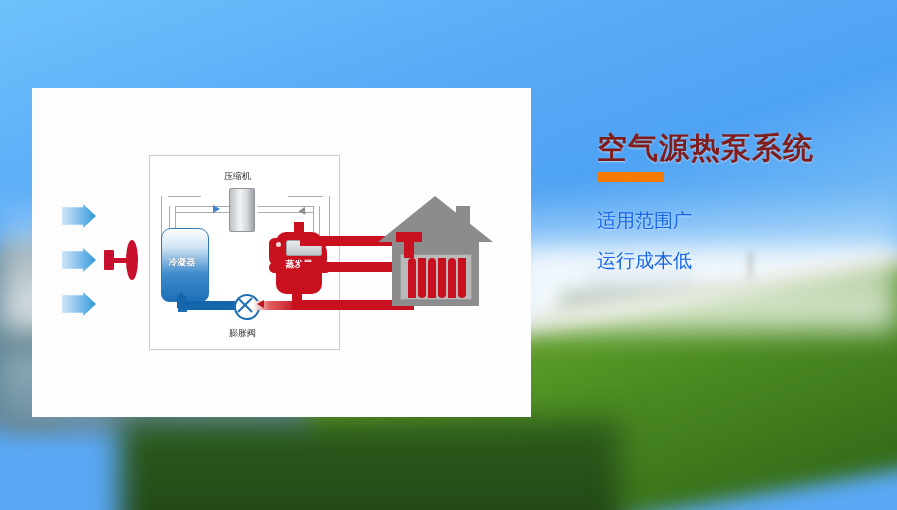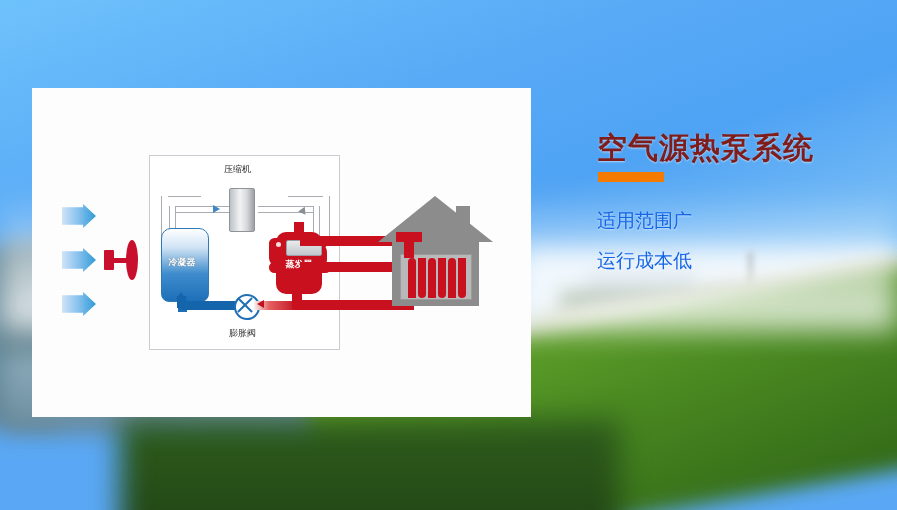--- a/index.html
+++ b/index.html
@@ -98,21 +98,21 @@
 
   
   .diagram{
     position:absolute;left:149px;top:155px;width:189px;height:193px;
     border:1px solid #c9cdd2;background:#fff;
   }
   .lbl{
     position:absolute;font-size:9px;color:#2b2b2b;white-space:nowrap;
     font-family:"DejaVu Sans","Liberation Sans",sans-serif;
   }
-  .lbl-compressor{left:224px;top:163px;}
+  .lbl-compressor{left:224px;top:170px;}
   .lbl-valve{left:229px;top:327px;}
 
   
   .pipe{position:absolute;background:#fff;border:1px solid #a9adb2;box-sizing:border-box;}
   .p-top-left  {left:169px;top:206px;width:62px;height:7px;border-right:none;}
   .p-top-right {left:258px;top:206px;width:62px;height:7px;border-left:none;}
   .p-left-down {left:169px;top:206px;width:7px;height:36px;border-top:none;}
   .p-right-down{left:313px;top:206px;width:7px;height:34px;border-top:none;}
   .p-top-left2 {left:161px;top:196px;width:40px;height:7px;border-right:none;border-bottom:none;}
   .p-left-down2{left:161px;top:196px;width:7px;height:42px;border-top:none;border-right:none;}

